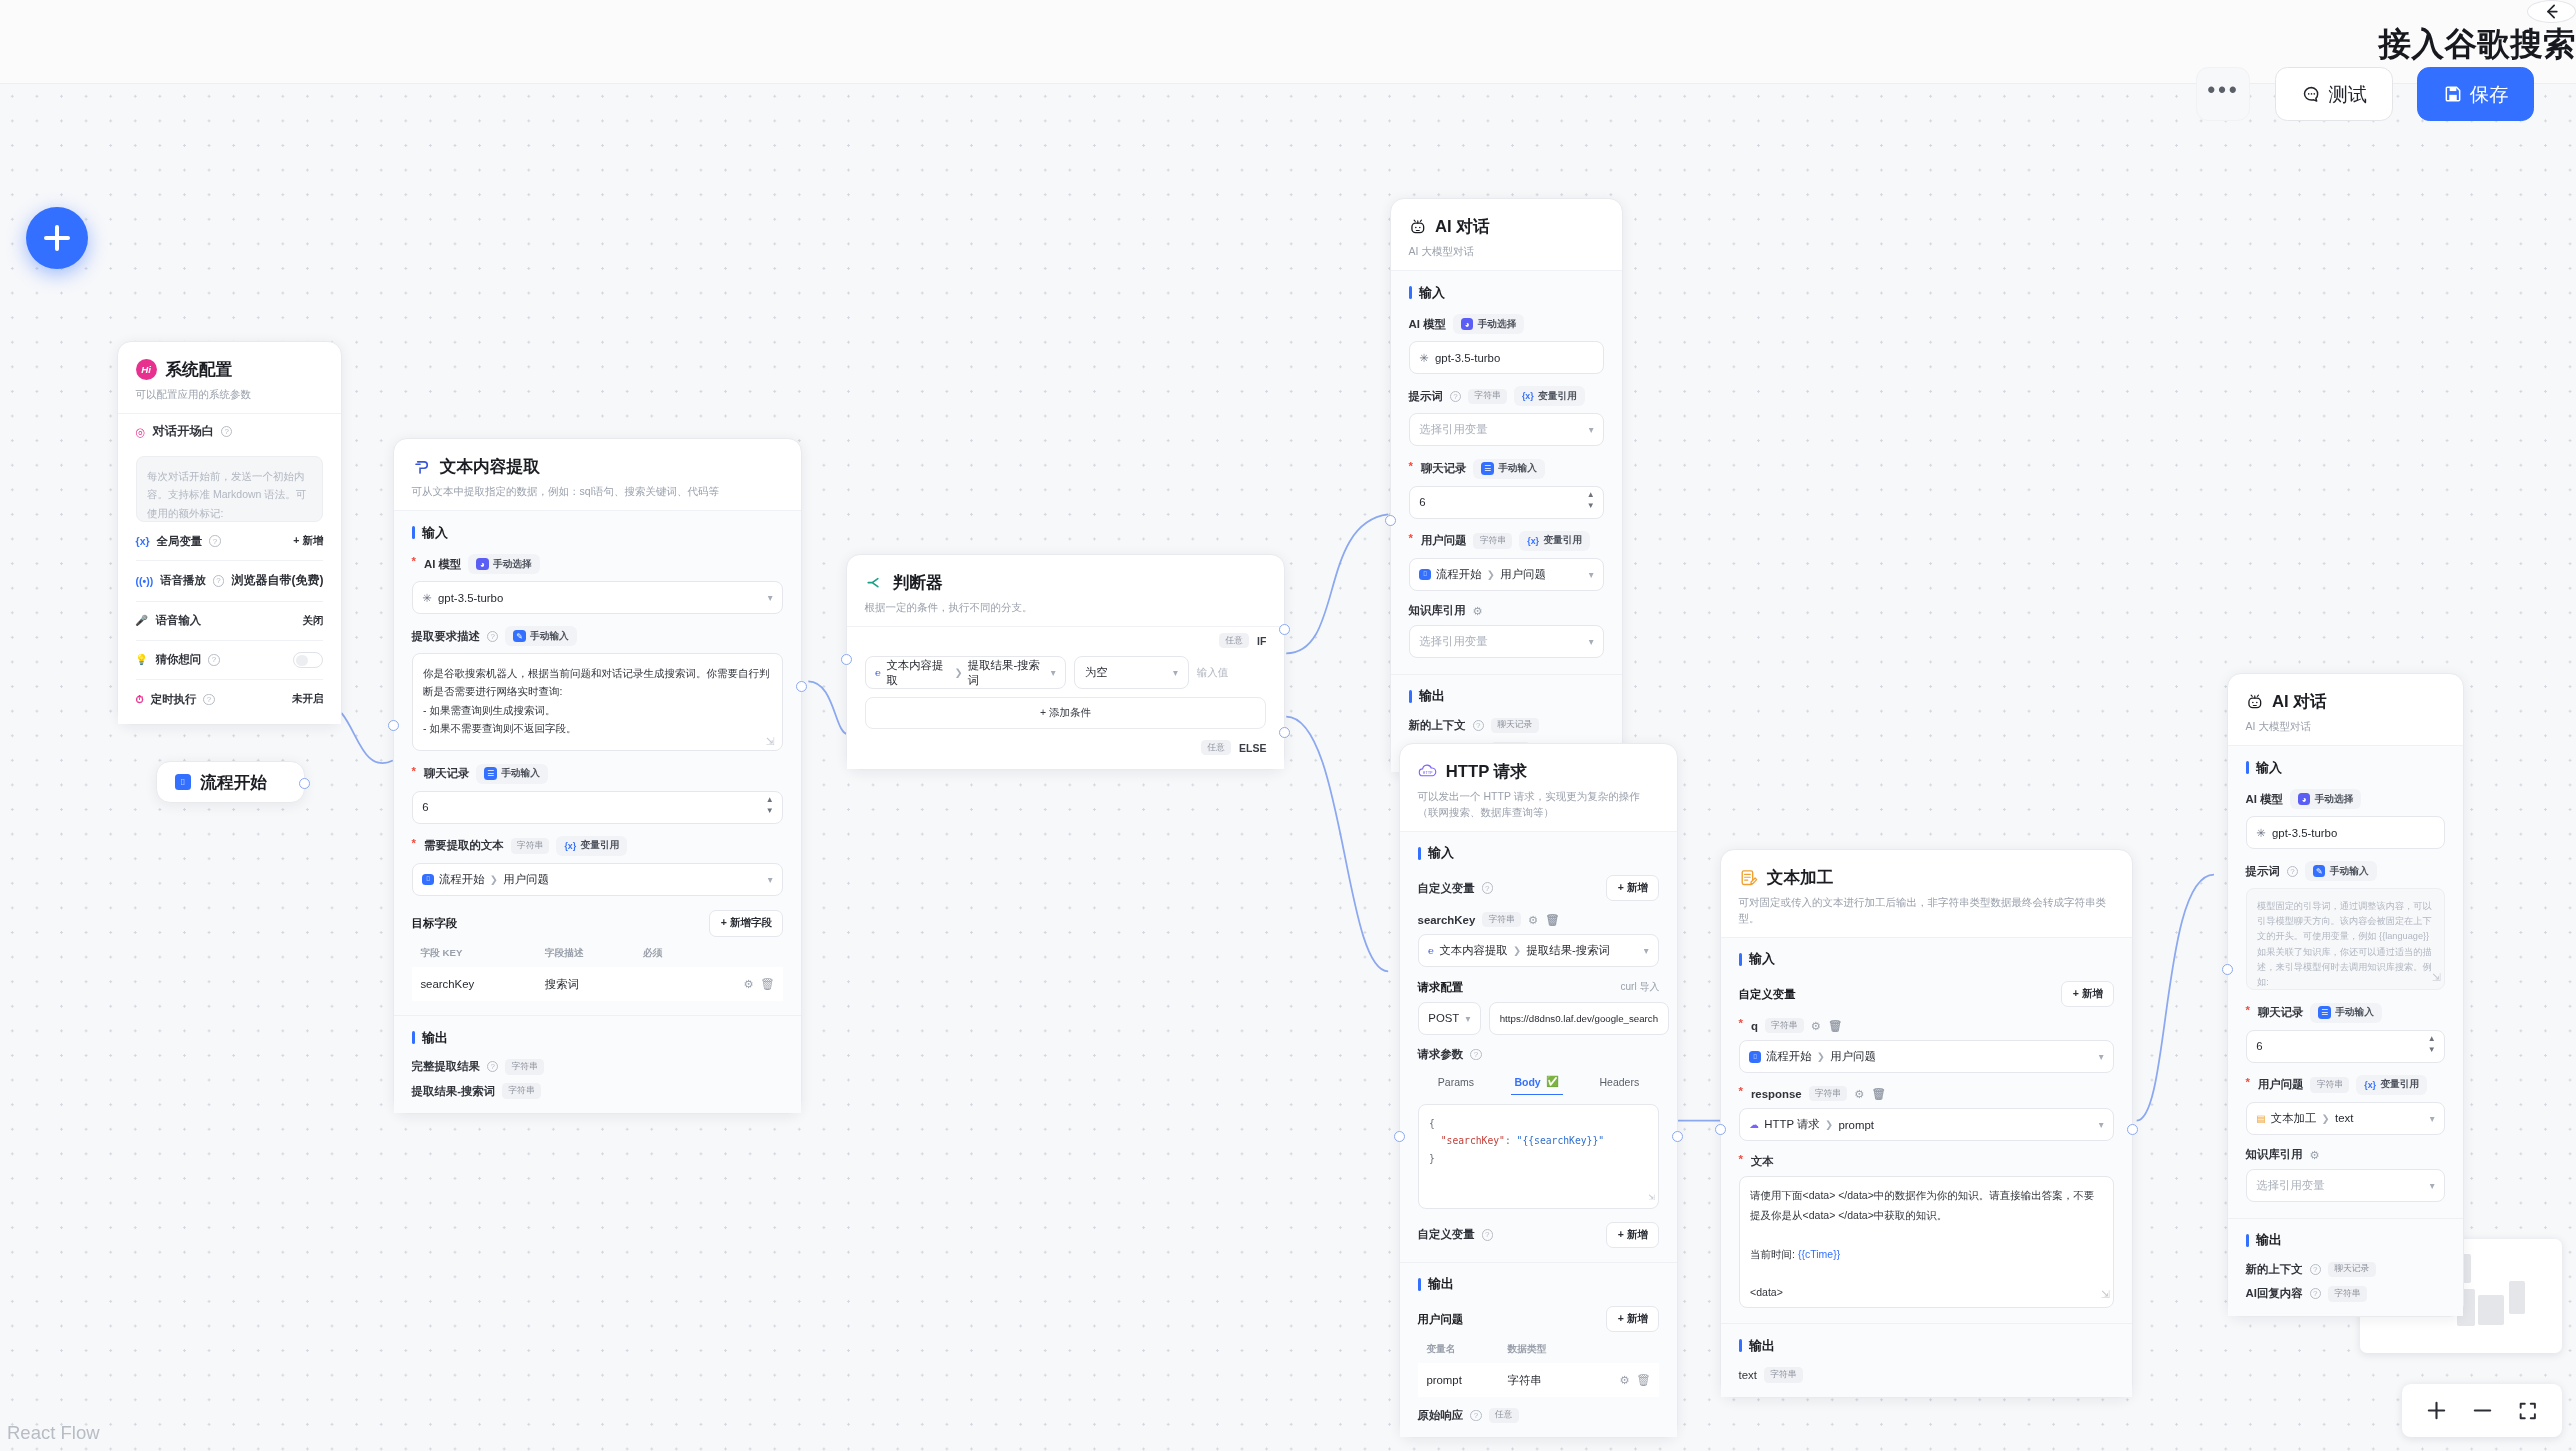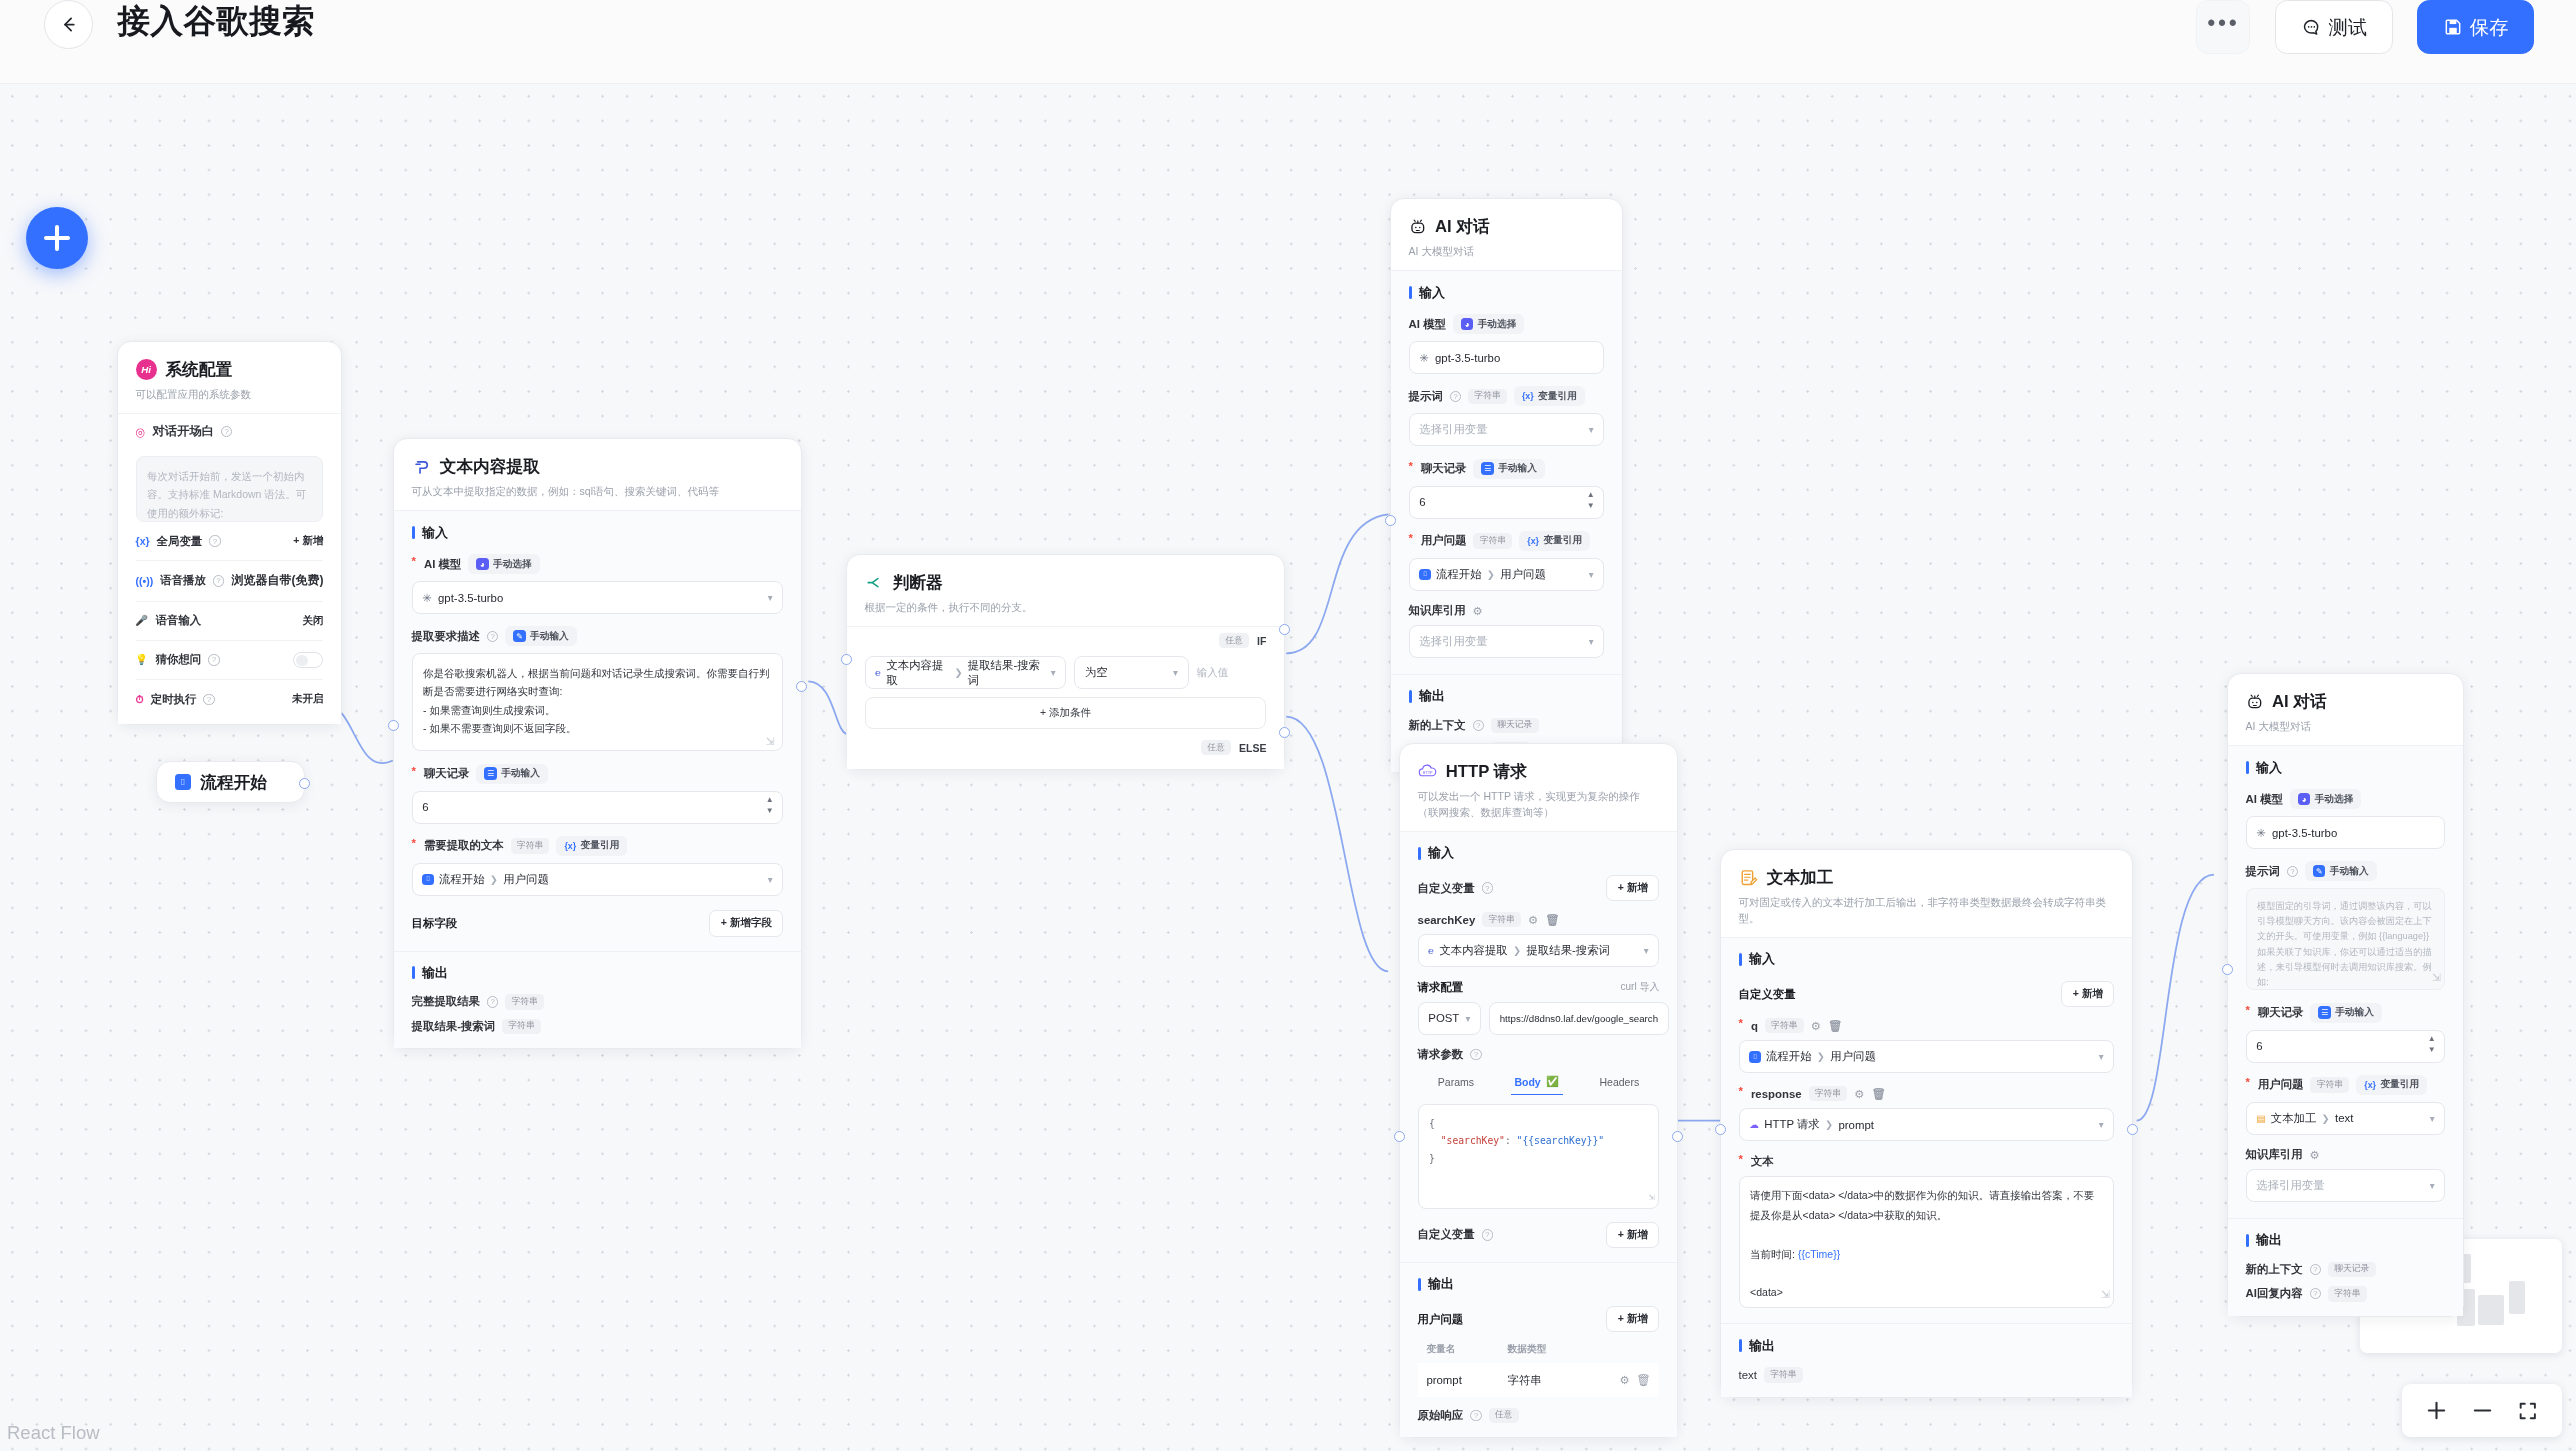--- a/index.html
+++ b/index.html
@@ -7,21 +7,21 @@
     width: 2576px; height: 1451px;
     font-family: "Liberation Sans", "DejaVu Sans", sans-serif;
     background: #ffffff; overflow: hidden;
   }
   #root { position: relative; width: 2576px; height: 1451px; }
 
   
   .header {
     position: absolute; left: 0; top: 0; width: 2576px; height: 84px;
     background: #fbfbfc; border-bottom: 0.9px solid #eceef1;
-    display: flex; align-items: flex-start; z-index: 50;
+    display: flex; align-items: flex-end; z-index: 50; flex-direction: column;
   }
   .back-btn {
     margin-left: 44px; width: 49px; height: 49px; border-radius: 50%;
     border: 0.9px solid #e3e5e9; background: #ffffff;
     display: flex; align-items: center; justify-content: center; cursor: pointer;
   }
   .page-title { margin-left: 24.6px; font-size: 32.5px; font-weight: 600; color: #17191e; letter-spacing: 0.4px; }
   .header-right { margin-left: auto; margin-right: 42px; display: flex; align-items: center; gap: 24.6px; }
   .icon-btn {
     width: 54px; height: 54px; border-radius: 12.3px; background: #f7f8fa;
@@ -350,20 +350,38 @@
               <span>用户问题</span>
             </span>
             <span class="chev">▾</span>
           </div>
         </div>
 
         <div class="row-between" style="margin-top:14px;">
           <span style="font-size:11.4px;font-weight:700;color:#1b1d22;">目标字段</span>
           <span class="add-btn">+ 新增字段</span>
         </div>
+        <table class="tbl">
+          <thead>
+              <tr>
+            <th>字段 KEY</th>
+            <th>字段描述</th>
+            <th>必须</th>
+            <th></th>
+          </tr>
+            </thead>
+          <tbody>
+              <tr>
+            <td>searchKey</td>
+            <td>搜索词</td>
+            <td></td>
+            <td class="acts"><span>⚙</span>&nbsp;&nbsp;<span>🗑</span></td>
+          </tr>
+            </tbody>
+        </table>
       </div>
       <div class="node-body" style="border-top:0.9px solid #eef0f3;">
         <div class="sec-title">输出</div>
         <div class="out-row">
           <span>完整提取结果</span>
           <span class="help">?</span>
           <span class="tag-gray">字符串</span>
         </div>
         <div class="out-row" style="margin-bottom:0;">
           <span>提取结果-搜索词</span>

